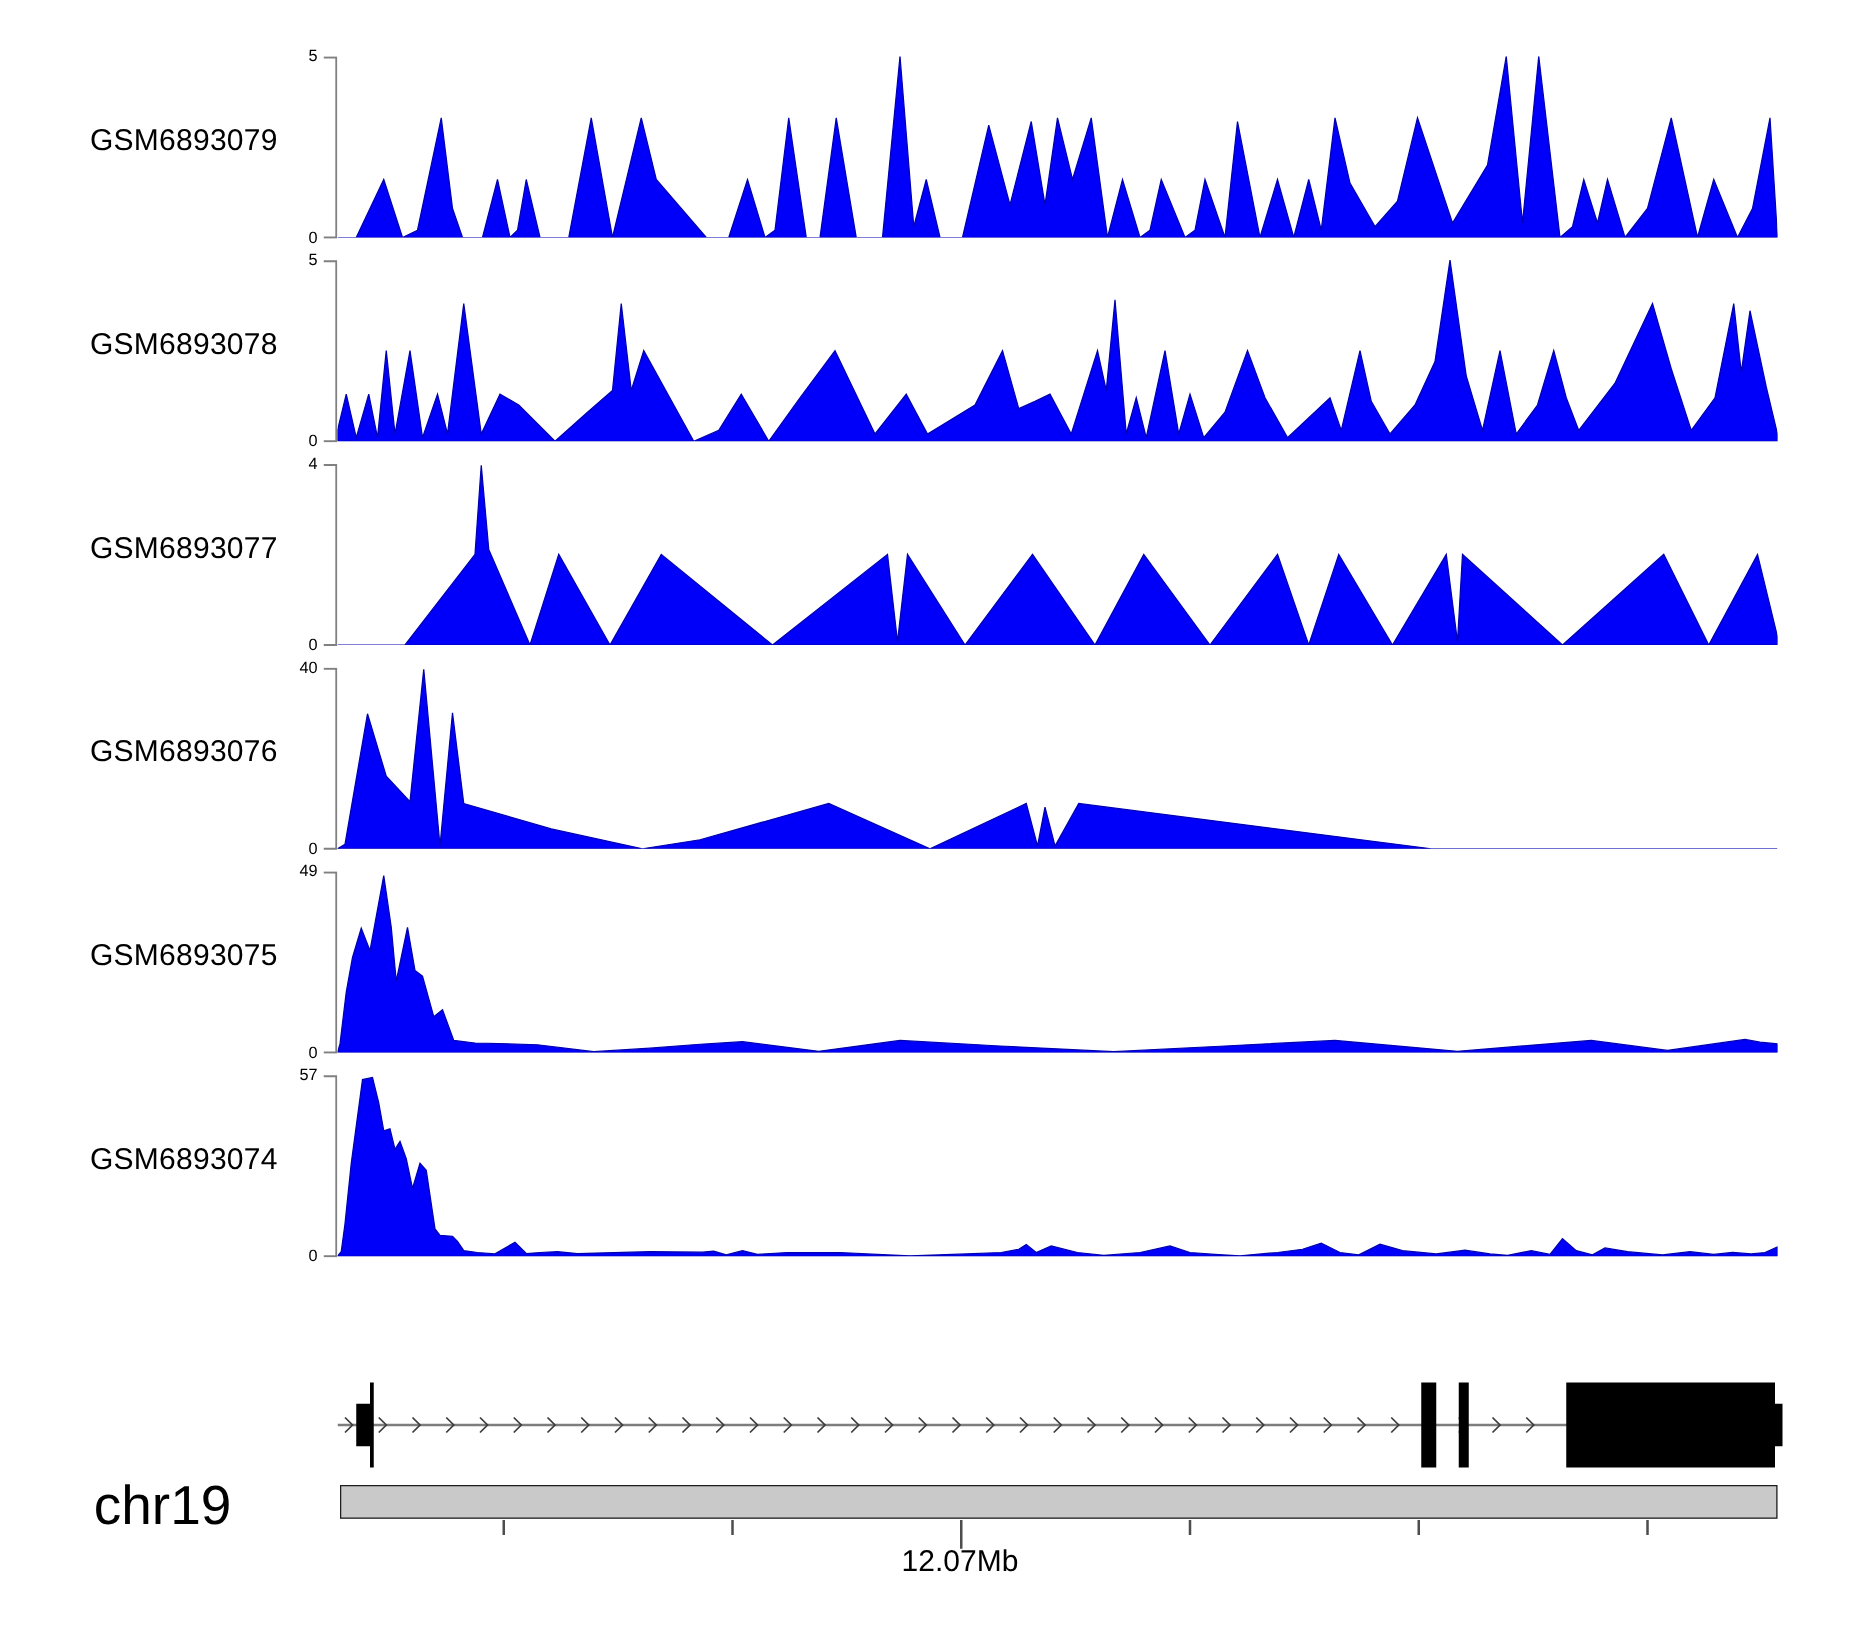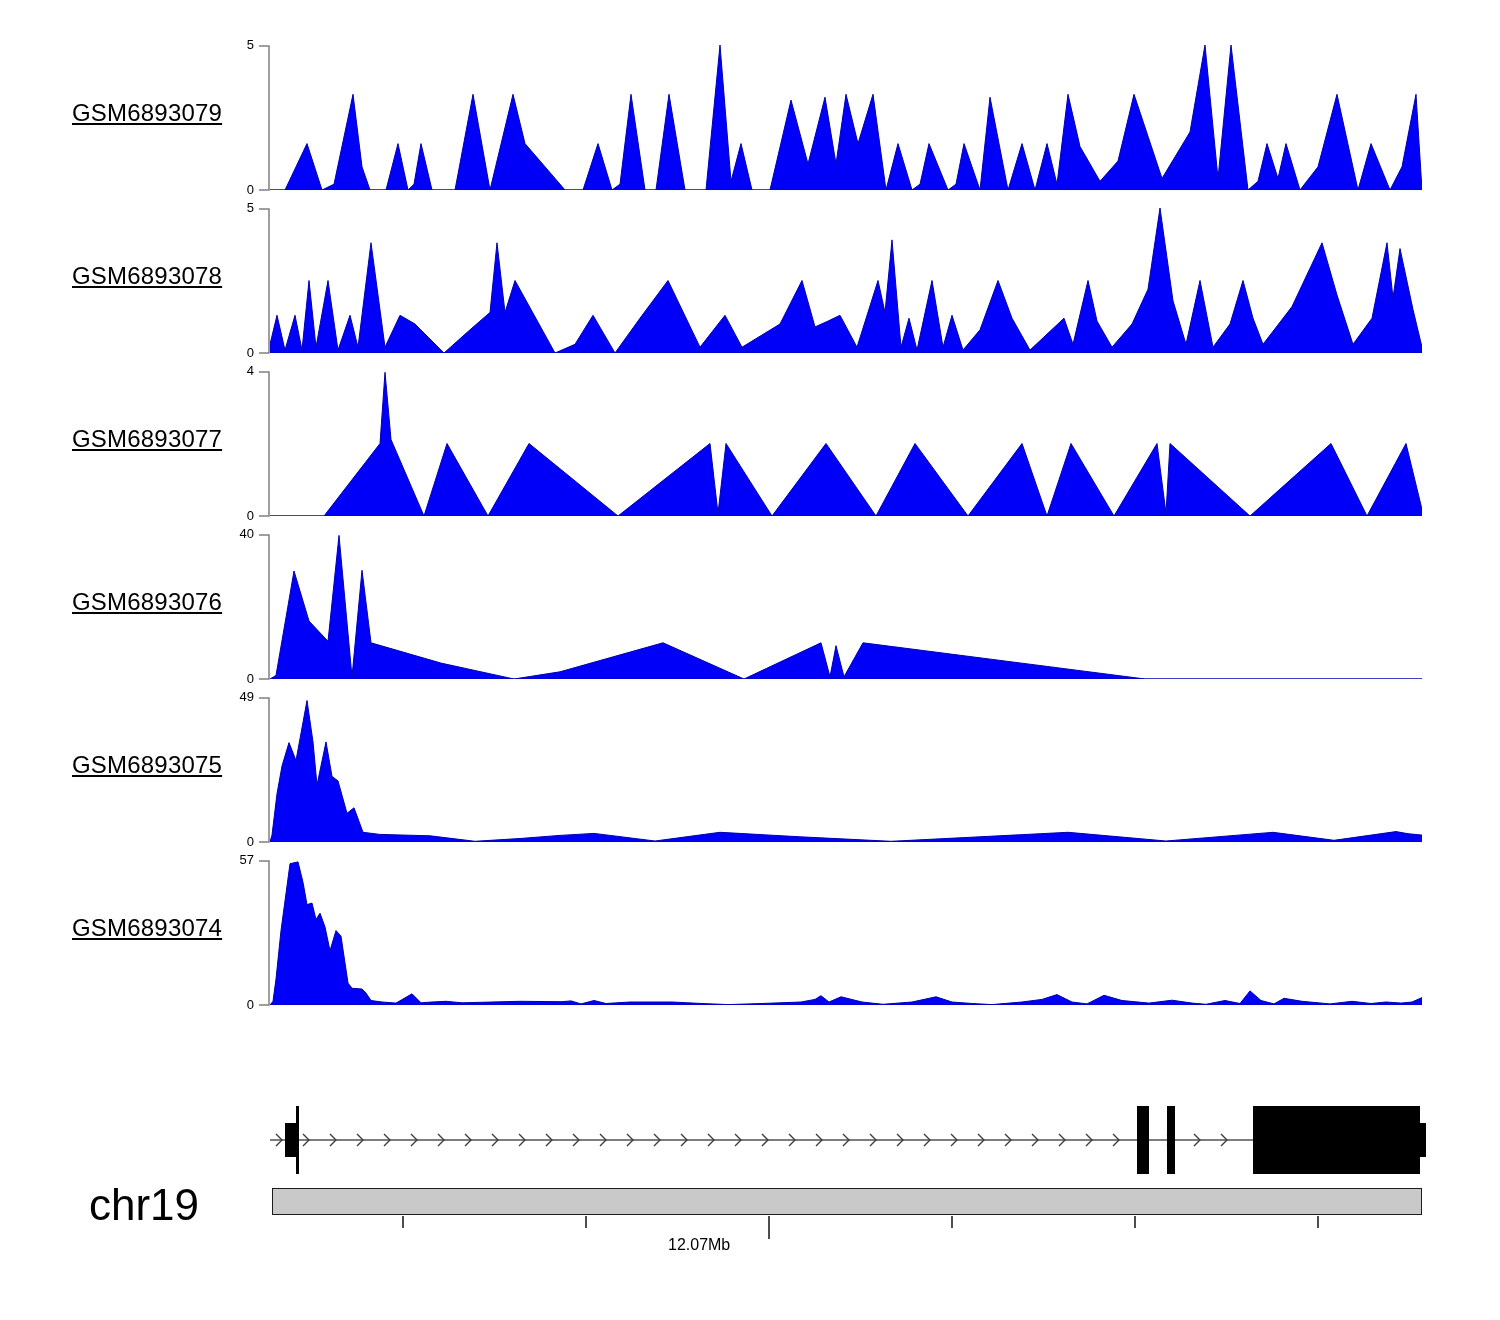--- a/index.html
+++ b/index.html
@@ -1,29 +1,29 @@
 <!DOCTYPE html>
 <html><head>
 <meta charset="utf-8">
 <style>
   html,body{margin:0;padding:0;background:#ffffff;}
   body{width:1500px;height:1320px;font-family:"Liberation Sans",sans-serif;color:#000;}
   .canvas{position:relative;width:1500px;height:1320px;background:#fff;overflow:hidden;}
   .track{position:absolute;left:0;width:1500px;height:146px;}
-  .track-label{position:absolute;left:72px;top:54px;font-size:24px;letter-spacing:.2px;white-space:nowrap;text-decoration:underline;}
+  .track-label{position:absolute;left:72px;top:54px;font-size:24px;letter-spacing:.2px;white-space:nowrap;}
   .ylab{position:absolute;width:50px;text-align:right;font-size:13px;line-height:14px;}
   .ymax{left:204px;top:-7px;}
   .ymin{left:204px;top:138px;}
   .bracket{position:absolute;left:258px;top:0;}
   .plot{position:absolute;left:270px;top:0;width:1152px;height:145px;display:block;}
   #gene-svg{position:absolute;left:270px;top:1085px;display:block;}
   #chrom-bar{position:absolute;left:272px;top:1188px;width:1150px;height:27px;background:#c9c9c9;border:1px solid #1c1c1c;box-sizing:border-box;}
   .chrom-tick{position:absolute;width:2px;background:#4d4d4d;top:1216px;}
-  #mb-label{position:absolute;left:668px;top:1236px;width:200px;text-align:left;font-size:16px;}
-  #chrom-name{position:absolute;left:89px;top:1180px;font-size:44px;}
+  #mb-label{position:absolute;left:668px;top:1236px;width:200px;text-align:center;font-size:24px;}
+  #chrom-name{position:absolute;left:75px;top:1180px;font-size:44px;}
 </style>
 </head>
 <body>
 
 <div class="canvas">
 
   <section class="track" style="top:45px">
     <div class="track-label">GSM6893079</div>
     <div class="ylab ymax">5</div>
     <div class="ylab ymin">0</div>

